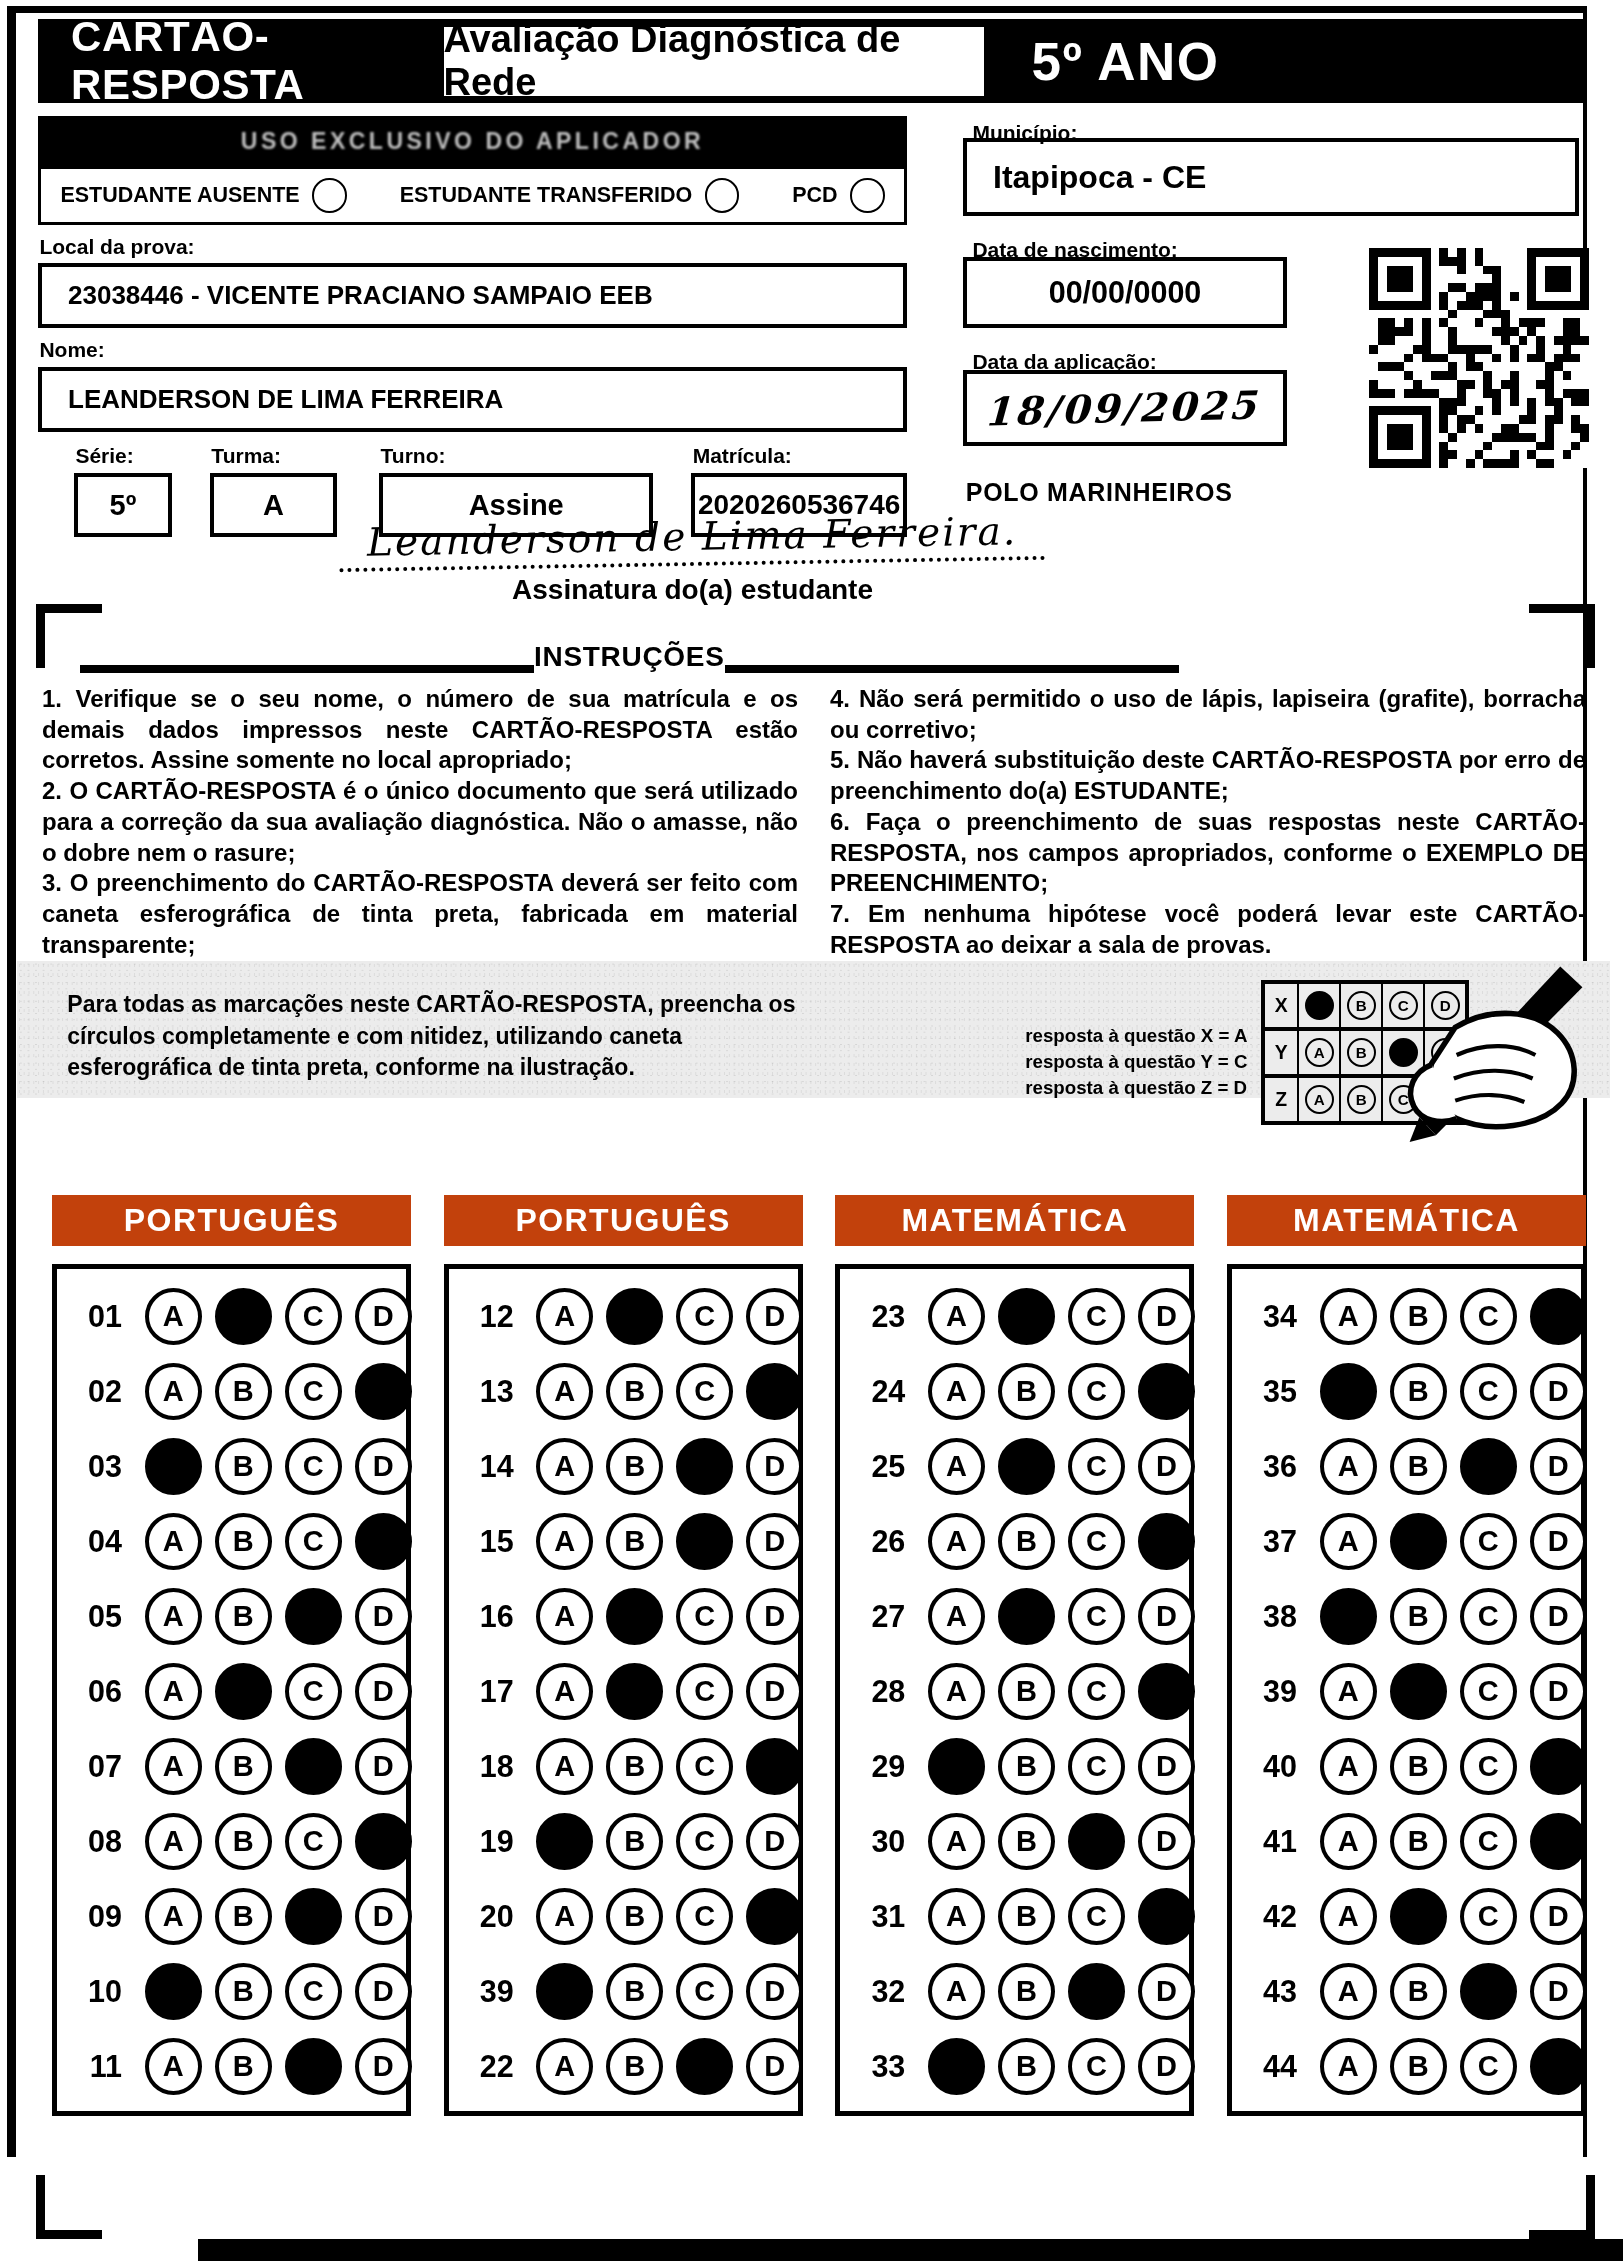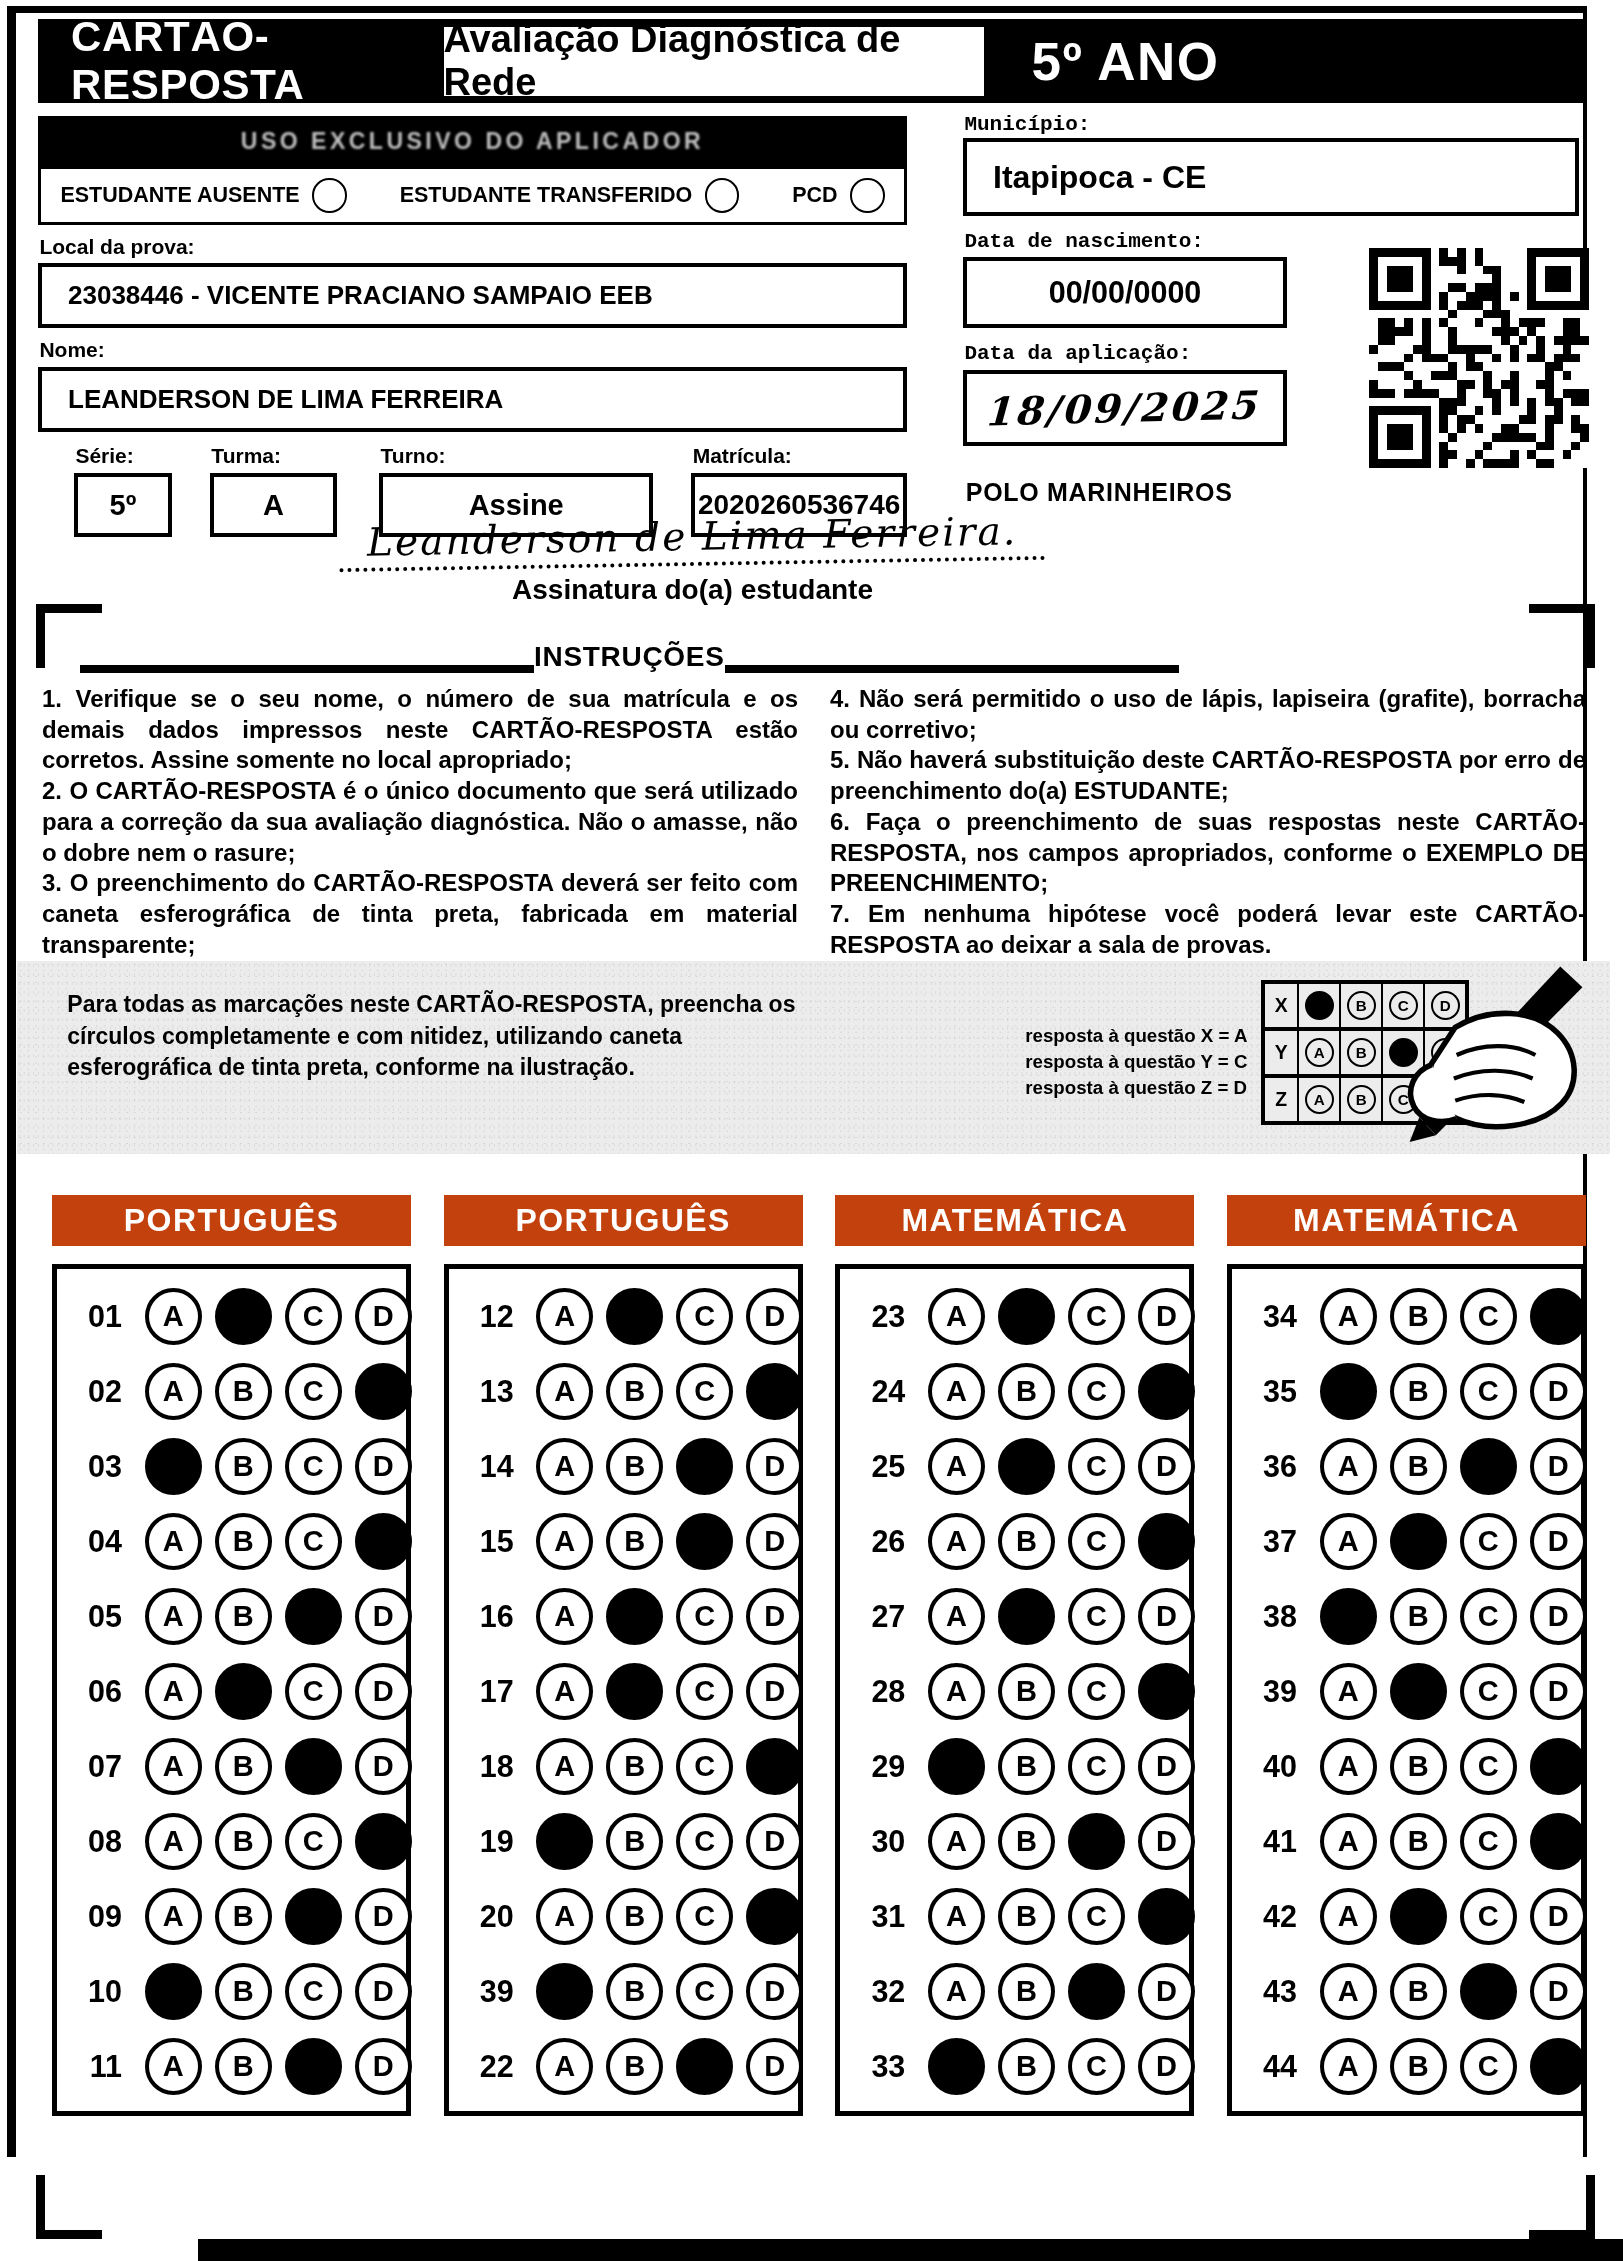--- a/index.html
+++ b/index.html
@@ -27,21 +27,21 @@
              padding-left:26px;font-weight:bold;font-size:26px;box-sizing:border-box;}
   .small-row{display:flex;margin-top:2.8px;}
   .sgroup{display:flex;flex-direction:column;}
   .sbox{border:4.2px solid #000;height:64px;display:flex;align-items:center;justify-content:center;
         font-weight:bold;font-size:29px;box-sizing:border-box;}
   .g-serie{width:104px;margin-left:36px;} .g-turma{width:135px;margin-left:38px;}
   .g-turno{width:291px;margin-left:42px;} .g-matricula{width:229px;margin-left:38px;}
   .g-matricula .sbox{font-size:28px;}
   
   .info-right{position:absolute;left:963px;top:112px;width:623px;height:443px;}
-  .info-right .field-label{position:absolute;margin:0;font-family:Liberation Mono, monospace;}
+  .info-right .field-label{position:absolute;margin:8px;}
   .mun-label{left:1.4px;top:1.4px;}
   .mun-box{position:absolute;left:0;top:26px;width:616px;height:78px;font-size:32px;}
   .nasc-label{left:1.4px;top:118px;}
   .nasc-box{position:absolute;left:0;top:145px;width:324px;height:71px;justify-content:center;
             padding-left:0;font-size:30.5px;}
   .apli-label{left:1.4px;top:230px;}
   .apli-box{position:absolute;left:0;top:258px;width:324px;height:76px;justify-content:center;padding-left:0;}
   .handwritten{font-family:"DejaVu Serif",serif;font-style:italic;font-weight:bold;font-size:39px;
                transform:skewX(-6deg) rotate(-1.5deg);letter-spacing:2.8px;white-space:nowrap;}
   .qr{position:absolute;left:406px;top:136px;width:220px;height:220px;}
@@ -60,21 +60,21 @@
   .bottom-bar{position:absolute;left:198px;top:2239px;width:1425px;height:22px;background:#000;}
   
   .instructions{position:absolute;left:42px;top:641px;width:1544px;}
   .inst-head{display:flex;align-items:flex-end;margin-left:38px;}
   .inst-line{height:8.3px;background:#000;width:454px;flex:none;}
   .inst-title{font-weight:bold;font-size:28px;letter-spacing:0.7px;}
   .inst-cols{display:flex;gap:32px;margin-top:11px;}
   .inst-col{width:756px;font-weight:bold;font-size:24px;line-height:1.28;text-align:justify;}
   .inst-item{margin:0;}
   
-  .example-band{position:absolute;left:17.3px;top:961px;width:1593px;height:193px;background:#ececec;
+  .example-band{position:absolute;left:17.3px;top:961px;width:1593px;height:137px;background:#ececec;
     background-image:radial-gradient(rgba(0,0,0,.10) 0.8px,transparent 1px),
                      radial-gradient(rgba(0,0,0,.07) 0.7px,transparent 0.8px);
     background-size:7.6px 6.2px,4.8px 9px;}
   .ex-text{position:absolute;left:50px;top:28px;width:745px;font-weight:bold;font-size:23px;
            line-height:1.38;margin:0;}
   .ex-legend{position:absolute;left:1008px;top:62px;font-weight:bold;font-size:18.7px;line-height:1.4;}
   .ex-grid{position:absolute;left:1244px;top:19.4px;border:4.8px solid #000;background:#ececec;}
   .ex-row{display:flex;border-bottom:4.2px solid #000;}
   .ex-row:last-child{border-bottom:none;}
   .ex-cell{width:40px;height:43px;border-right:2.1px solid #000;display:flex;align-items:center;justify-content:center;}

